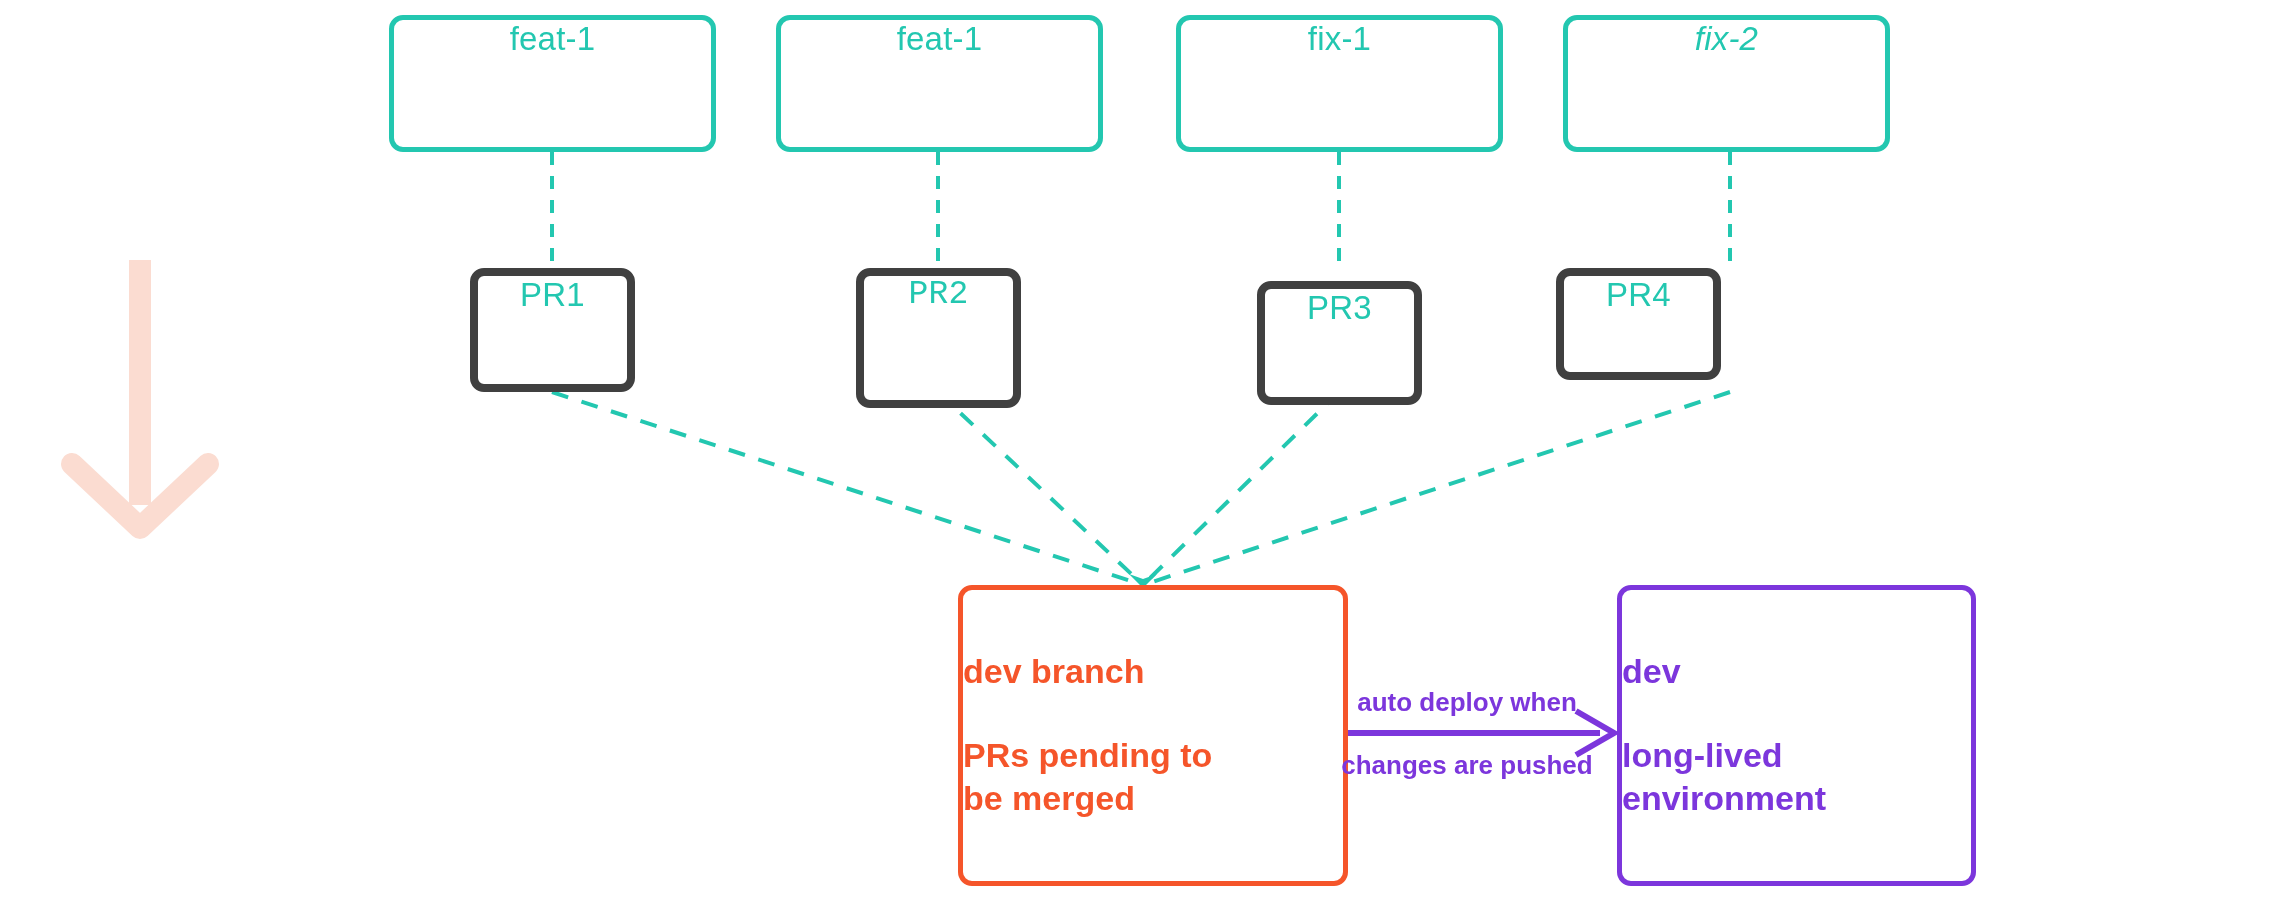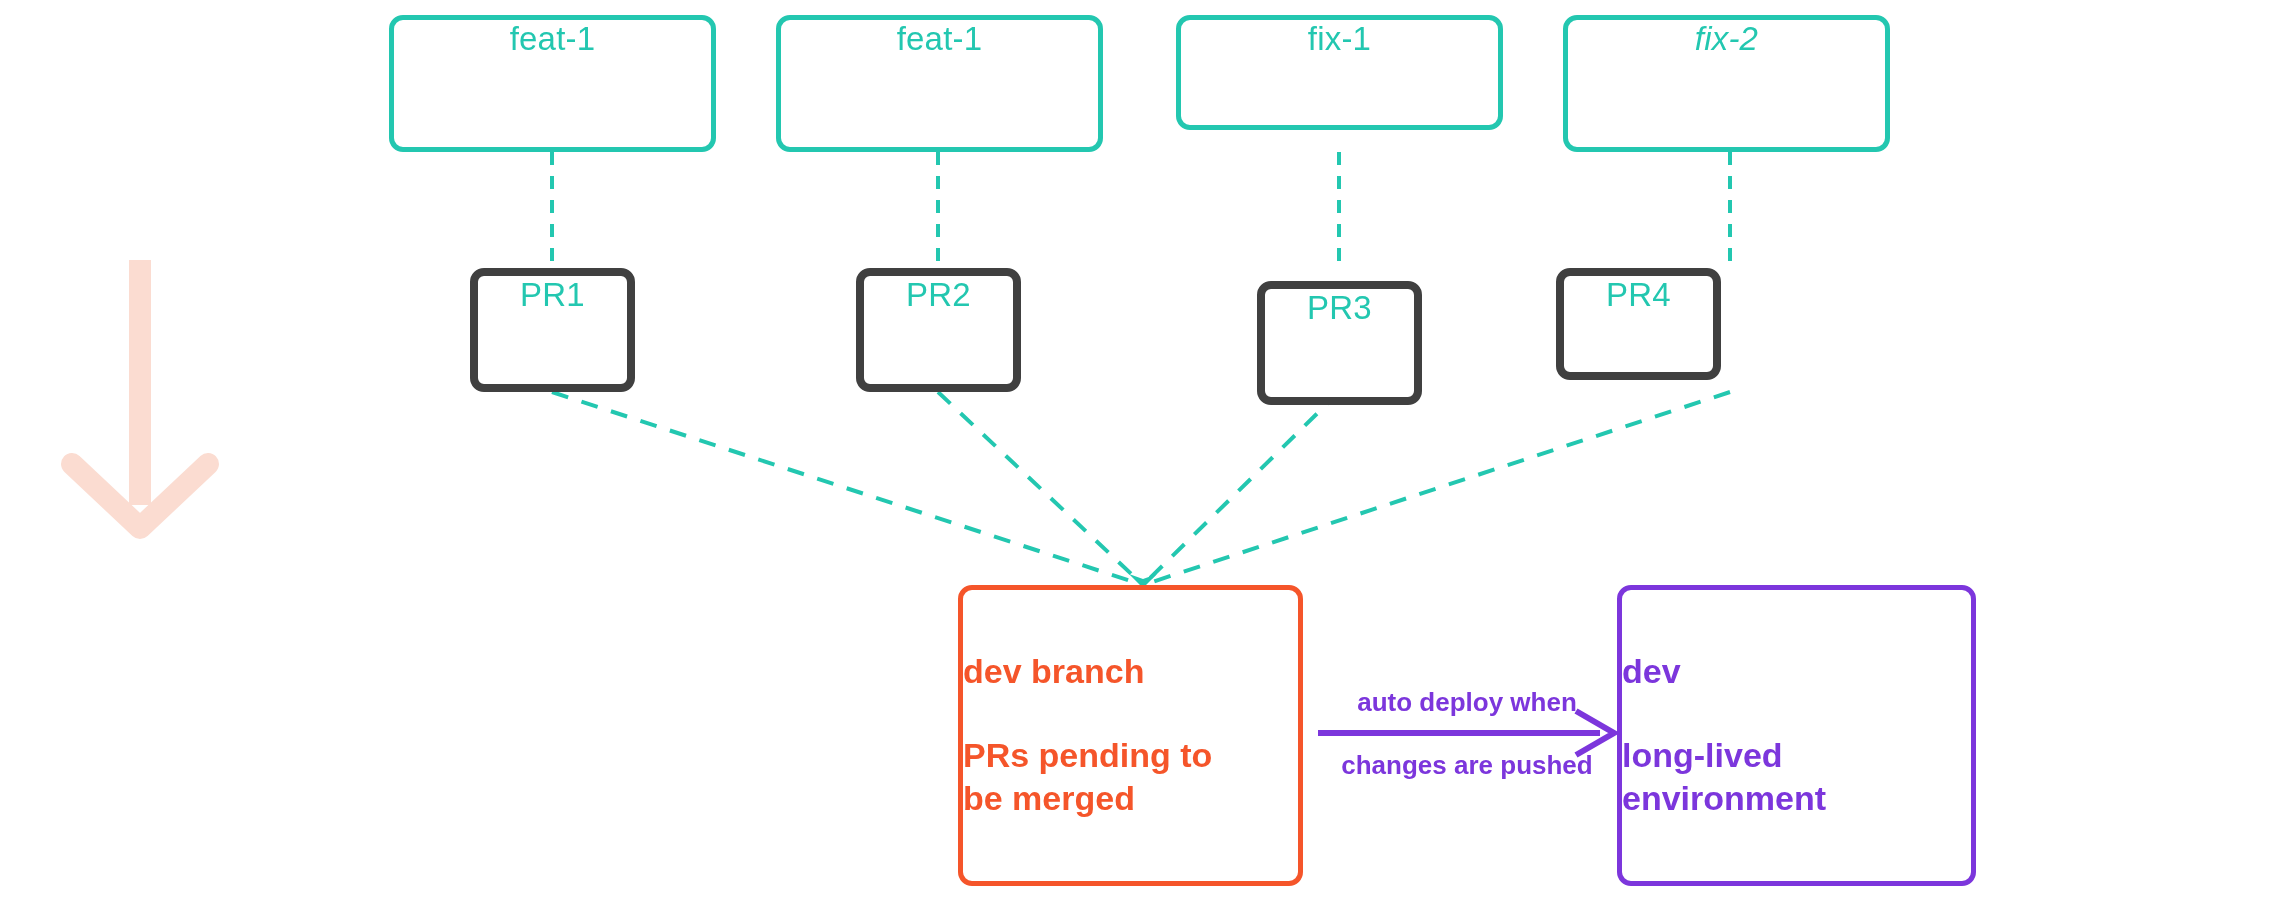--- a/index.html
+++ b/index.html
@@ -117,41 +117,41 @@
       <path d="M 1576 711 L 1614 733 L 1576 755" stroke="#7c36dc" stroke-width="6" fill="none" stroke-linecap="butt" stroke-linejoin="miter"></path>
     </g>
   </svg>
 
   <div class="node node-branch" style="left:389px; top:15px; width:327px; height:137px;">
     <span>feat-1</span>
   </div>
   <div class="node node-branch" style="left:776px; top:15px; width:327px; height:137px;">
     <span>feat-1</span>
   </div>
-  <div class="node node-branch" style="left:1176px; top:15px; width:327px; height:115px;">
+  <div class="node node-branch" style="left:1176px; top:15px; width:327px; height:137px;">
     <span>fix-1</span>
   </div>
   <div class="node node-branch" style="left:1563px; top:15px; width:327px; height:137px;font-style:italic;">
     <span>fix-2</span>
   </div>
 
   <div class="node node-pr" style="left:470px; top:268px; width:165px; height:124px;">
     <span>PR1</span>
   </div>
-  <div class="node node-pr" style="left:856px; top:268px; width:165px; height:124px;">
+  <div class="node node-pr" style="left:856px; top:268px; width:165px; height:140px;font-family:Liberation Mono, monospace;">
     <span>PR2</span>
   </div>
   <div class="node node-pr" style="left:1257px; top:268px; width:165px; height:124px;margin-top:13px;">
     <span>PR3</span>
   </div>
   <div class="node node-pr" style="left:1556px; top:268px; width:165px; height:112px;">
     <span>PR4</span>
   </div>
 
-  <div class="node node-dev-branch" style="left:958px; top:585px; width:345px; height:301px;">
+  <div class="node node-dev-branch" style="left:958px; top:585px; width:390px; height:301px;">
     <span class="dev-line1"><span class="title-strong">dev</span> <span class="title-normal">branch</span></span>
     <span class="dev-line2">PRs pending to</span>
     <span class="dev-line3">be merged</span>
   </div>
 
   <div class="node node-dev-env" style="left:1617px; top:585px; width:359px; height:301px;">
     <span class="dev-line1 title-strong">dev</span>
     <span class="dev-line2">long-lived</span>
     <span class="dev-line3">environment</span>
   </div>

